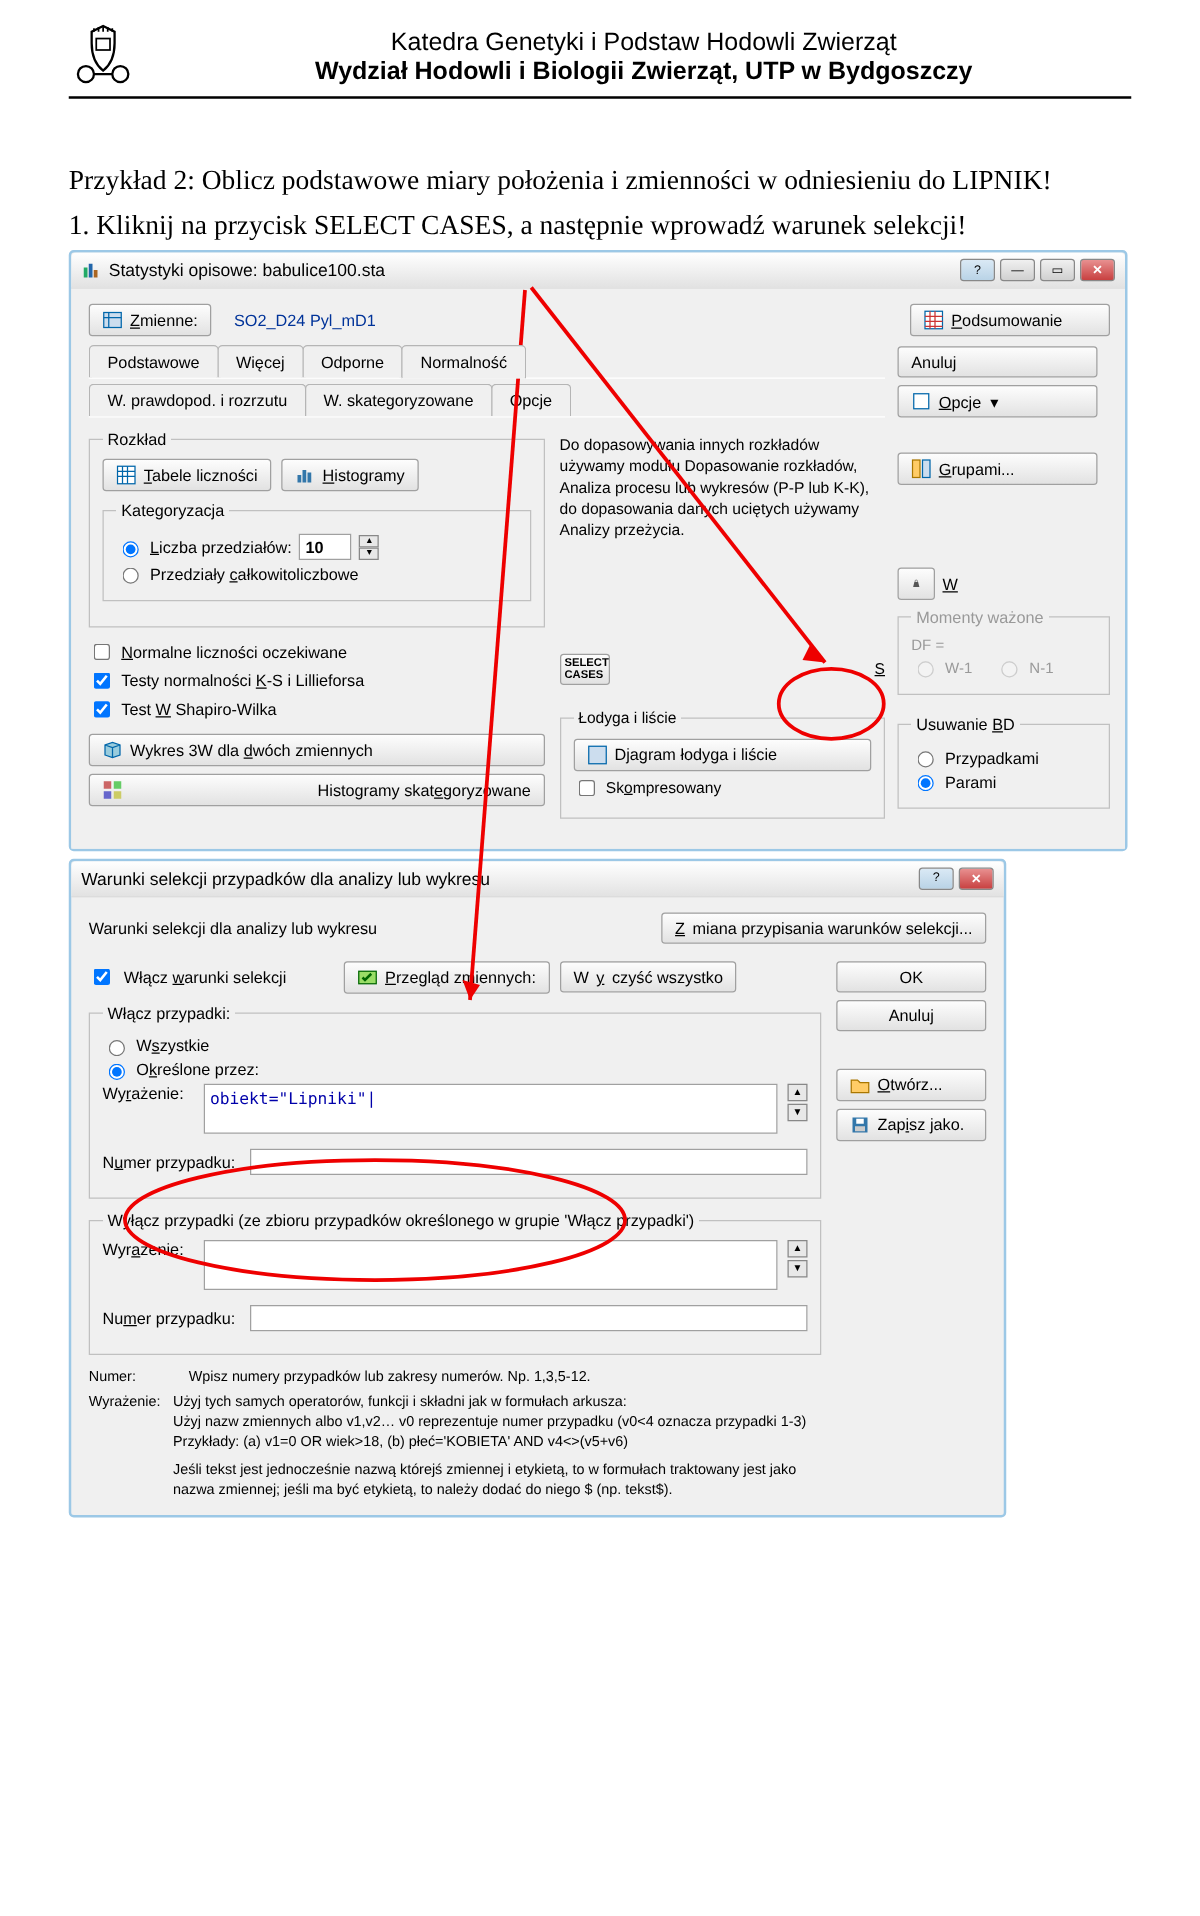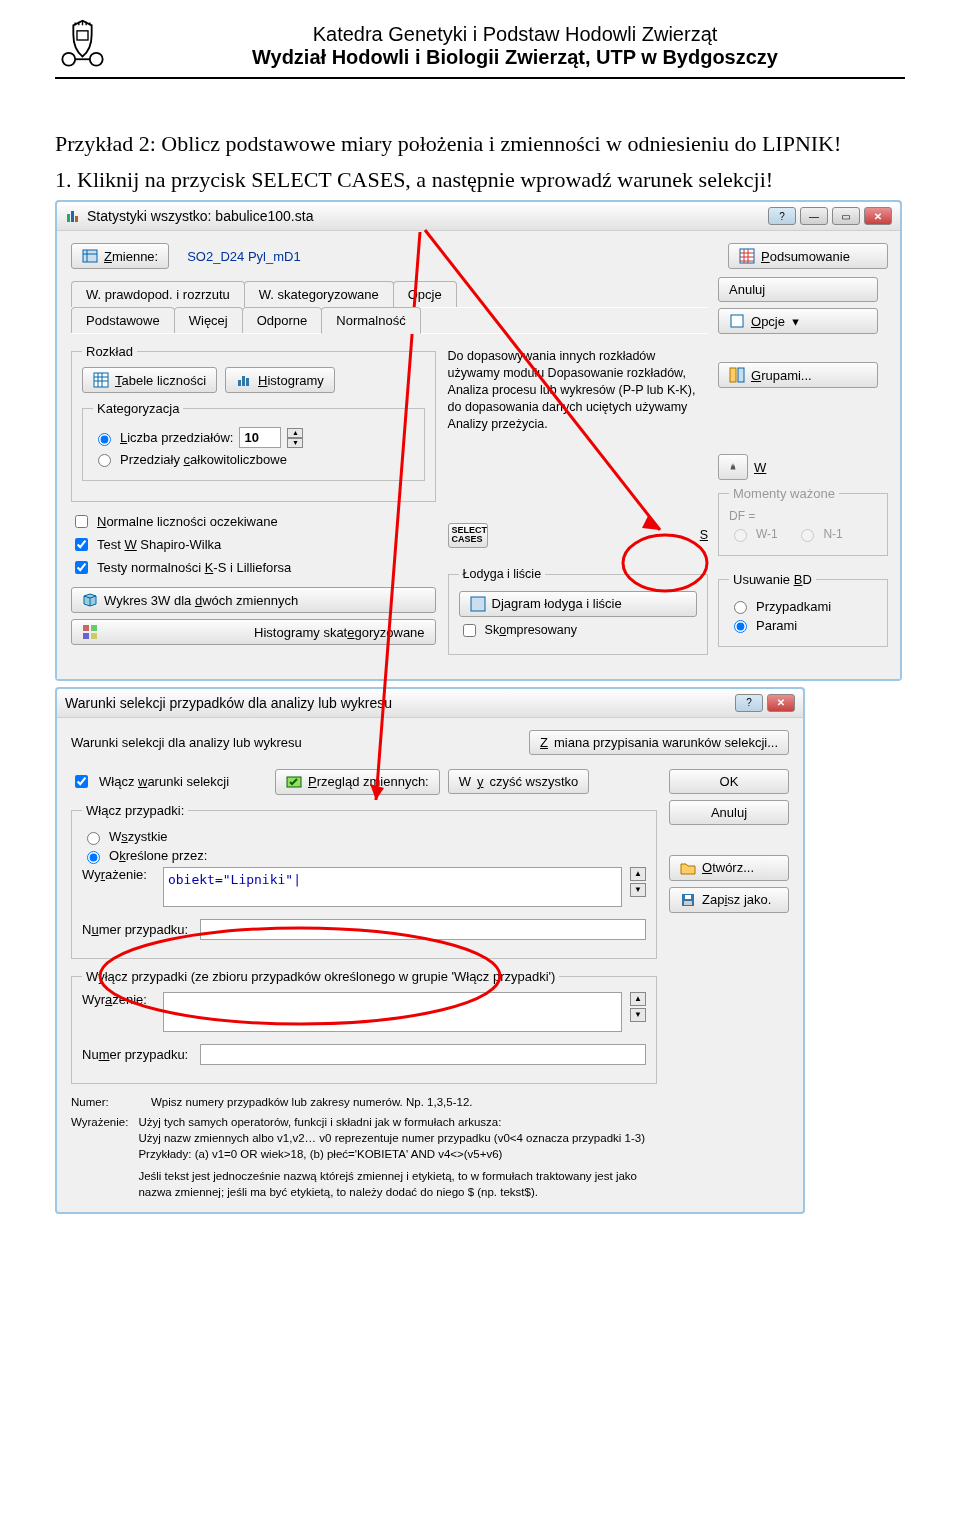--- a/index.html
+++ b/index.html
@@ -196,21 +196,21 @@
     <p>1. Kliknij na przycisk SELECT CASES, a następnie wprowadź warunek selekcji!</p>
   </div>
 
   <div class="screenshot">
     <div class="titlebar">
       <svg class="icon-app" viewBox="0 0 16 16">
           <rect x="2" y="6" width="3" height="8" fill="#2a6"></rect>
           <rect x="6" y="3" width="3" height="11" fill="#26a"></rect>
           <rect x="10" y="8" width="3" height="6" fill="#a62"></rect>
         </svg>
-      <span class="title">Statystyki wszystko: babulice100.sta</span>
+      <span class="title">Statystyki opisowe: babulice100.sta</span>
       <span class="winbtn help">?</span>
       <span class="winbtn">—</span>
       <span class="winbtn">▭</span>
       <span class="winbtn close">✕</span>
     </div>
     <div class="dlg-body">
       <div class="row">
         <button class="btn">
           <svg class="icon-sq" viewBox="0 0 16 16">
               <rect x="1" y="2" width="14" height="12" fill="#cde" stroke="#06a"></rect>
@@ -224,30 +224,30 @@
           <svg class="icon-sq" viewBox="0 0 16 16">
               <rect x="1" y="1" width="14" height="14" fill="#fff" stroke="#06a"></rect>
               <path d="M1 5h14M1 9h14M1 13h14M5 1v14M9 1v14" stroke="#c33"></path>
             </svg>
           <span><span class="u">P</span>odsumowanie</span>
         </button>
       </div>
 
       <div style="display:flex; gap:10px;">
         <div style="flex:1;">
-          <div class="tabs">
-            <div class="tab">W. prawdopod. i rozrzutu</div>
-            <div class="tab">W. skategoryzowane</div>
-            <div class="tab">Opcje</div>
-          </div>
           <div class="tabs tab-row2">
             <div class="tab">Podstawowe</div>
             <div class="tab">Więcej</div>
             <div class="tab">Odporne</div>
             <div class="tab active">Normalność</div>
+          </div>
+          <div class="tabs">
+            <div class="tab">W. prawdopod. i rozrzutu</div>
+            <div class="tab">W. skategoryzowane</div>
+            <div class="tab">Opcje</div>
           </div>
 
           <div class="panel-cols">
             <div class="left-col">
               <fieldset>
                 <legend>Rozkład</legend>
                 <div class="row">
                   <button class="btn">
                     <svg class="icon-sq" viewBox="0 0 16 16">
                         <rect x="1" y="1" width="14" height="14" fill="#fff" stroke="#06a"></rect>
@@ -281,25 +281,25 @@
                   </div>
                 </fieldset>
               </fieldset>
 
               <div class="chk">
                   <input type="checkbox" style="">
                   <span><span class="u">N</span>ormalne liczności oczekiwane</span>
                 </div>
               <div class="chk">
                   <input type="checkbox" checked="" style="">
-                  <span>Test <span class="u">W</span> Shapiro-Wilka</span>
+                  <span>Testy normalności <span class="u">K</span>-S i Lillieforsa</span>
                 </div>
               <div class="chk">
                   <input type="checkbox" checked="" style="">
-                  <span>Testy normalności <span class="u">K</span>-S i Lillieforsa</span>
+                  <span>Test <span class="u">W</span> Shapiro-Wilka</span>
                 </div>
 
               <div style="margin-top:10px;">
                 <button class="btn" style="width:100%;text-align:left;margin-bottom:6px;">
                   <svg class="icon-sq" viewBox="0 0 16 16">
                       <path d="M2 12 L8 14 L14 12 L14 4 L8 2 L2 4 Z M8 14 L8 6 M2 4 L8 6 L14 4" fill="#9cd" stroke="#06a"></path>
                     </svg>
                   <span>Wykres 3W  dla <span class="u">d</span>wóch zmiennych</span>
                 </button>
                 <button class="btn" style="width:100%;text-align:left;justify-content:space-between;">

